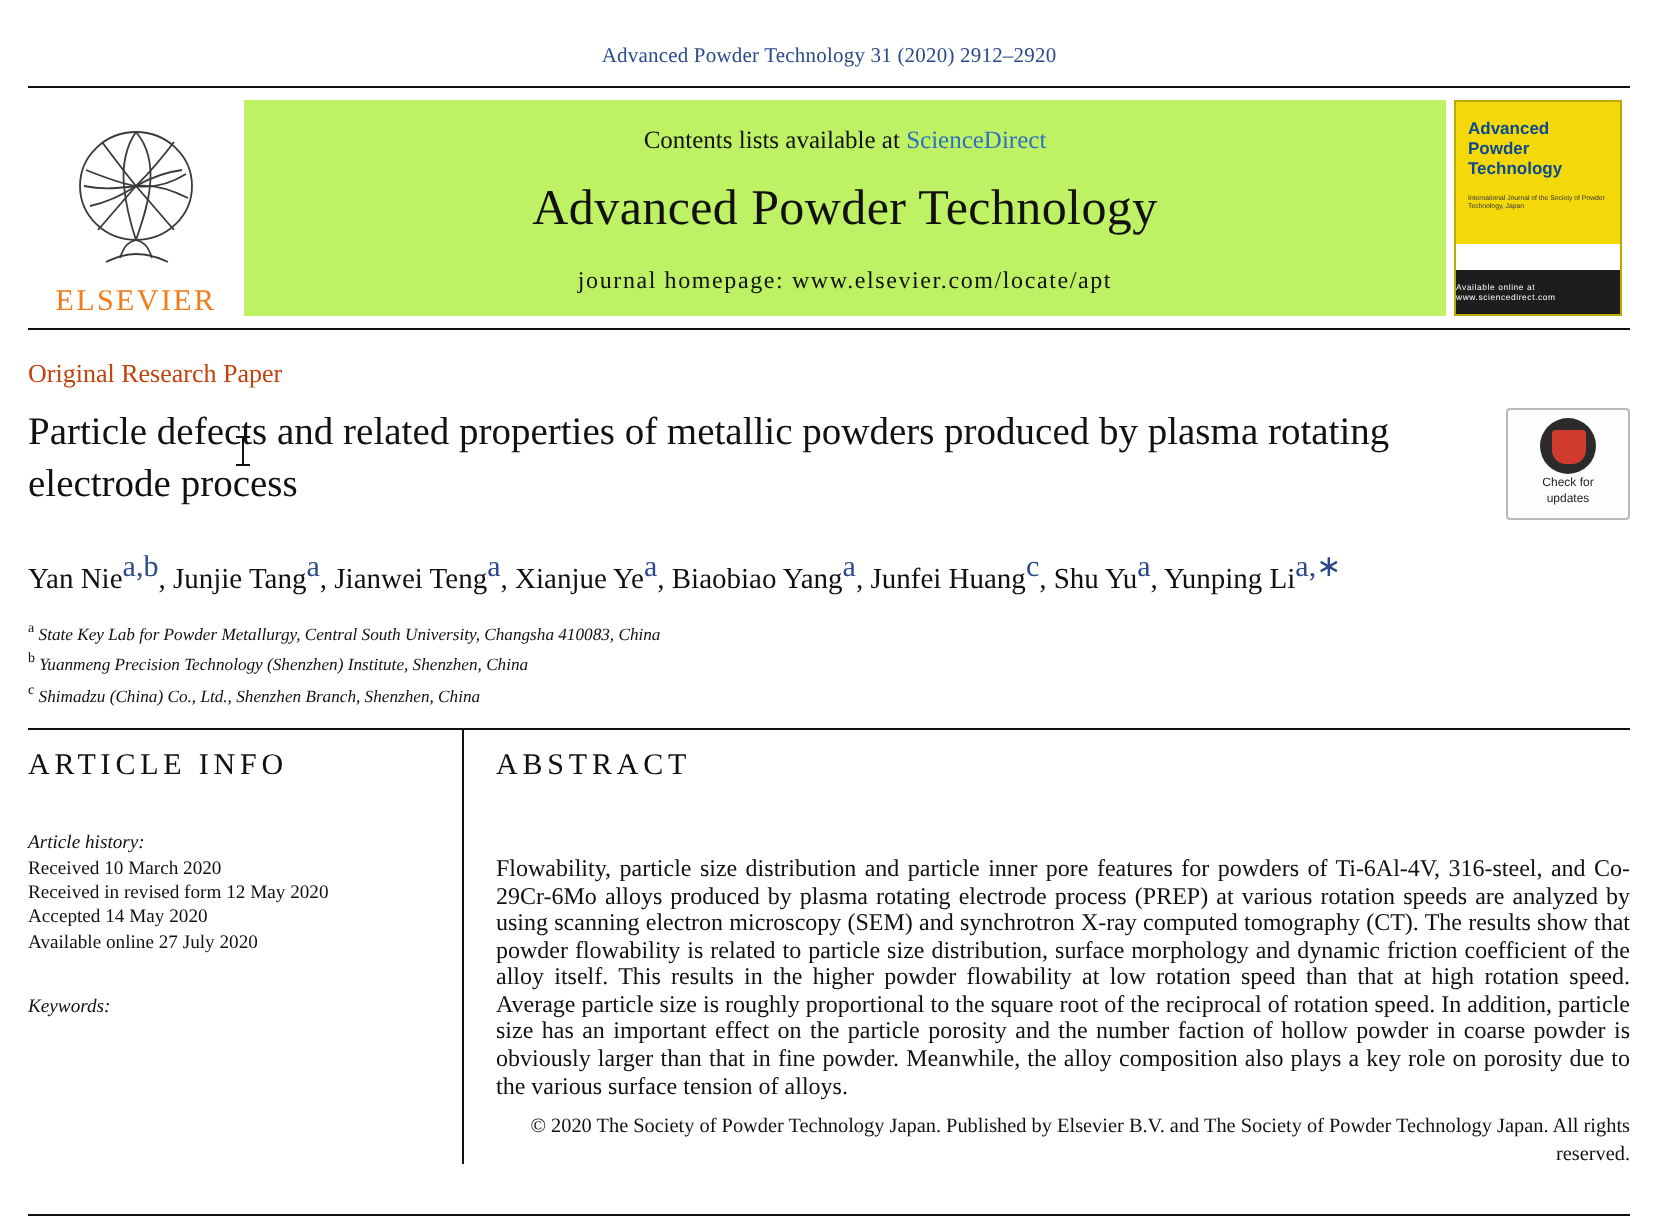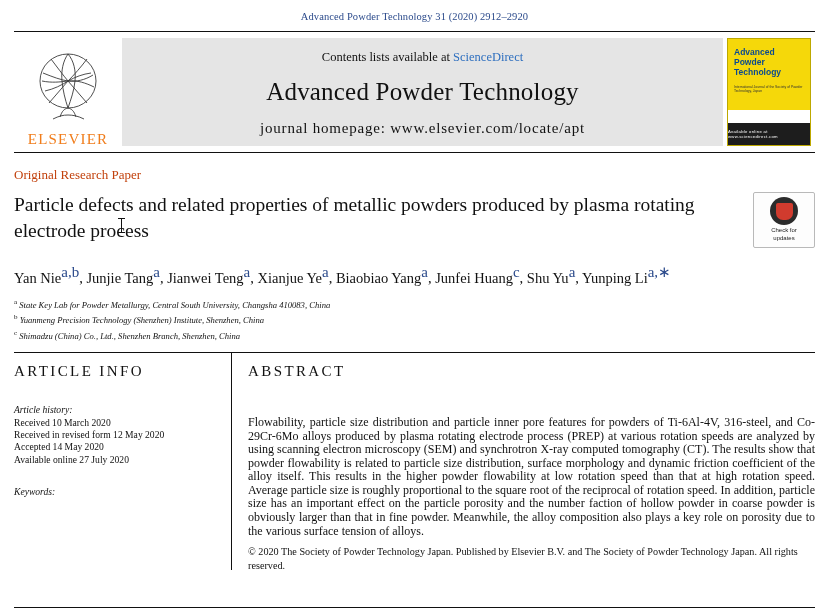--- a/index.html
+++ b/index.html
@@ -19,21 +19,21 @@
     position: relative;
     width: 829px;
     height: 614px;
   }
 
   
   .runhead {
     text-align: center;
     font-size: 10.5px;
     color: #2b4a8b;
-    padding-top: 11px;
+    padding-top: 23px;
     letter-spacing: 0.1px;
   }
 
   
   .masthead {
     margin: 9px 14px 0 14px;
     border-top: 1.2px solid #111;
     border-bottom: 1.2px solid #111;
     height: 122px;
     display: flex;
@@ -58,21 +58,21 @@
   .elsevier-word {
     font-family: "Liberation Serif", serif;
     font-size: 15px;
     letter-spacing: 1.2px;
     color: #f07c1a;
     font-weight: 400;
     margin-top: 2px;
   }
   .center-banner {
     flex: 1 1 auto;
-    background: #e5e5e5;
+    background: #bef264;
     display: flex;
     flex-direction: column;
     align-items: center;
     justify-content: center;
     margin: 6px 0;
     position: relative;
   }
   .contents-line {
     font-size: 12.5px;
     color: #111;
@@ -81,21 +81,21 @@
   .contents-line .sd {
     color: #2e6fbf;
   }
   .journal-title {
     font-size: 25px;
     letter-spacing: 0.2px;
     margin: 13px 0 14px 0;
     color: #111;
   }
   .homepage-line {
-    font-size: 15px;
+    font-size: 12px;
     letter-spacing: 0.8px;
     color: #111;
     text-align: center;
   }
   .cover-box {
     flex: 0 0 92px;
     width: 92px;
     display: flex;
     align-items: center;
     justify-content: center;
@@ -278,20 +278,21 @@
   .abs-text {
     font-size: 12px;
     line-height: 13.6px;
     text-align: justify;
     color: #111;
     margin-top: 36px;
   }
   .abs-copy {
     font-size: 10.2px;
     line-height: 13.6px;
+    text-align: right;
     color: #111;
     margin-top: 7px;
   }
   .bottom-rule {
     position: absolute;
     left: 14px;
     right: 14px;
     bottom: 6px;
     border-top: 0.9px solid #111;
   }

